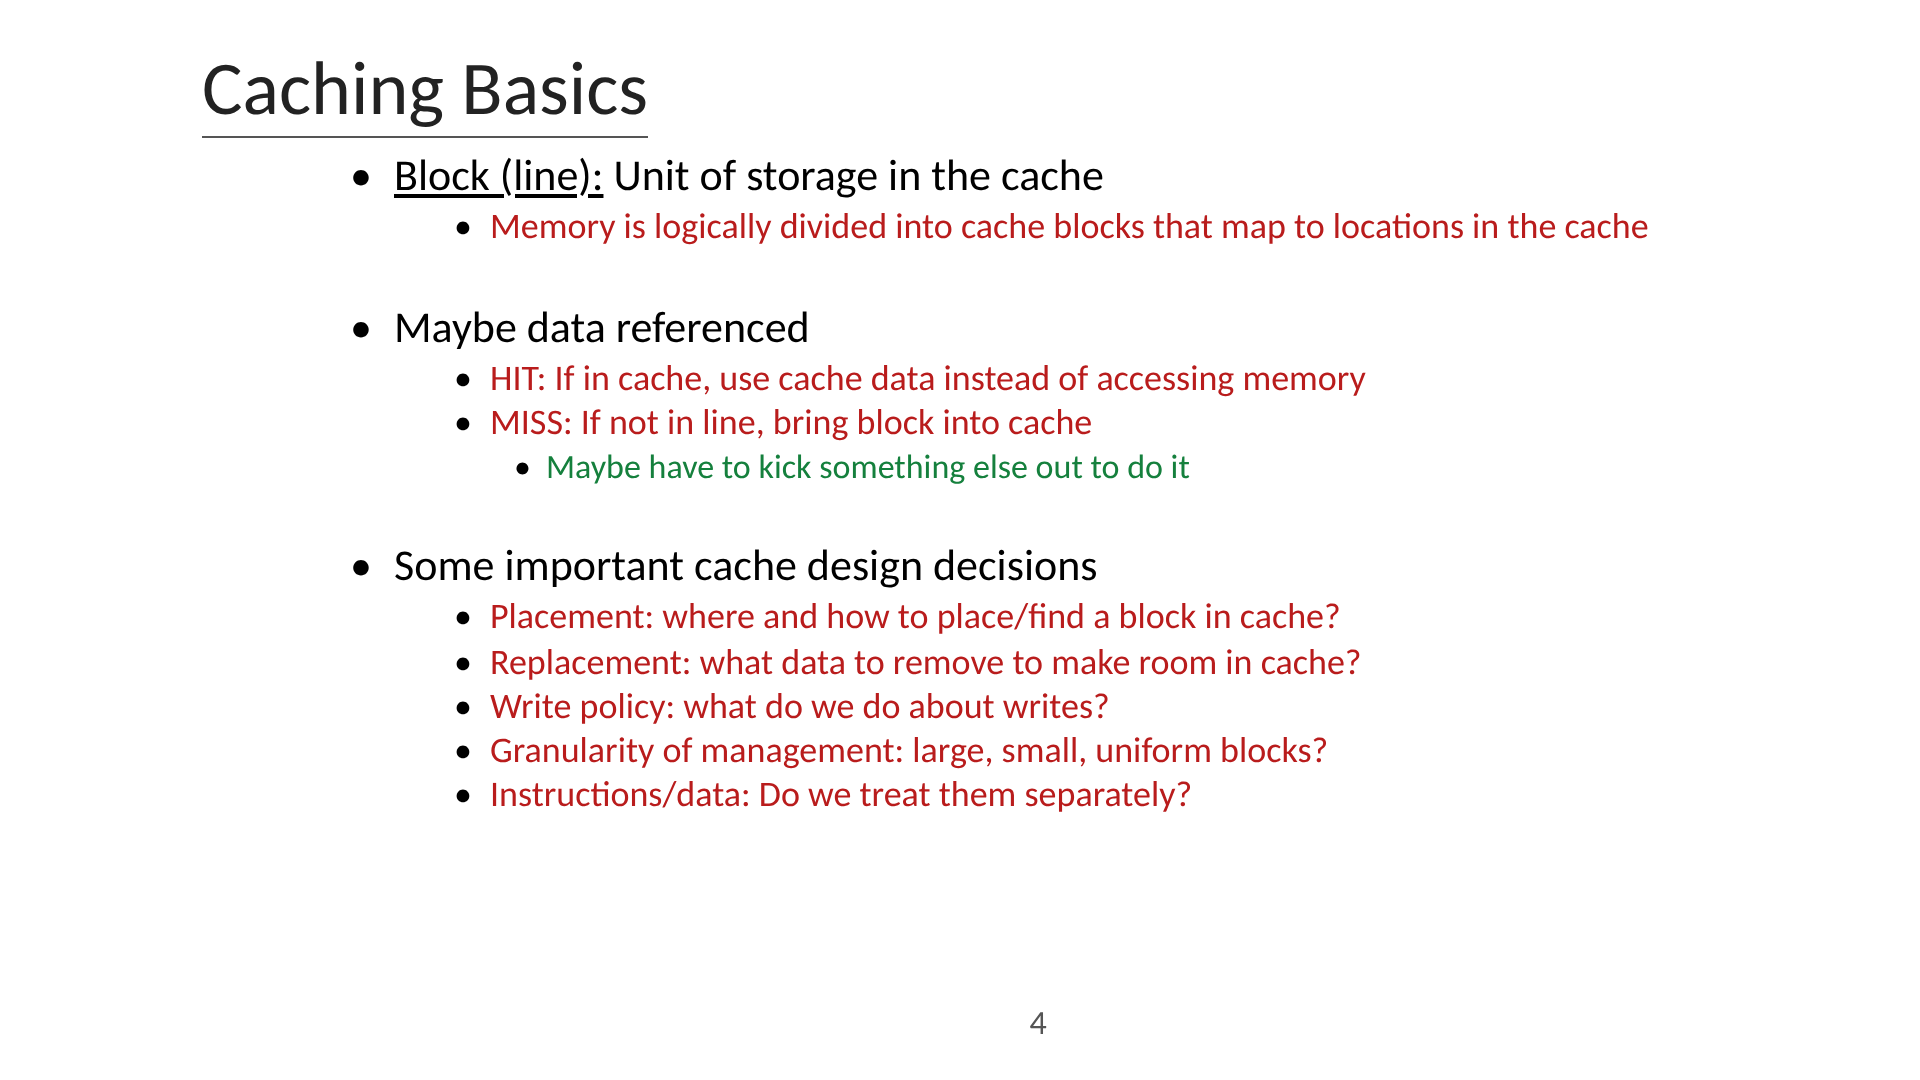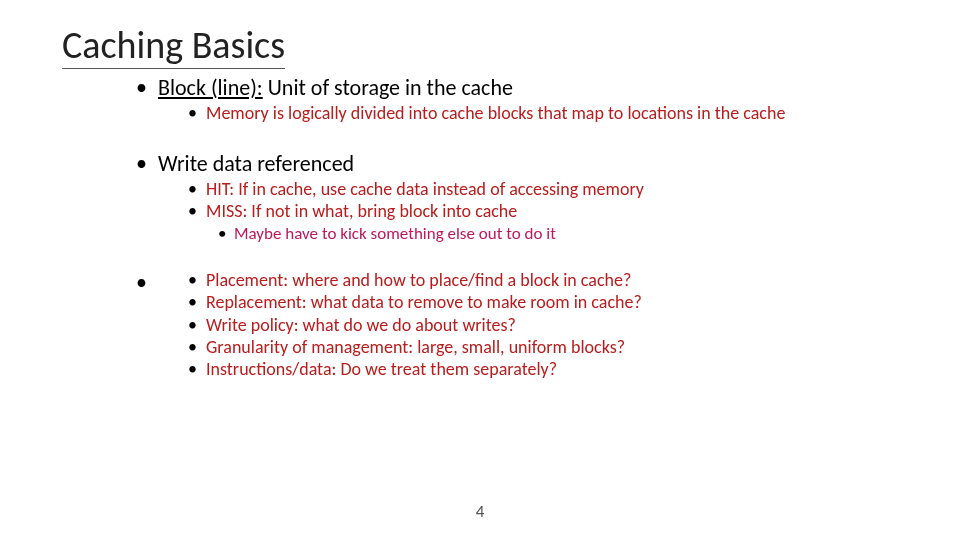--- a/index.html
+++ b/index.html
@@ -10,20 +10,21 @@
     background: #ffffff;
     font-family: "Calibri", "Segoe UI", Arial, sans-serif;
     color: #000;
     position: relative;
   }
   .slide {
     width: 776px;
     height: 540px;
     position: relative;
     box-sizing: border-box;
+    margin-left: 39px;
   }
   .title {
     position: absolute;
     left: 62px;
     top: 26px;
     font-size: 38px;
     font-weight: 400;
     color: #222;
     border-bottom: 1.5px solid #555;
     padding-bottom: 2px;
@@ -77,21 +78,21 @@
   }
   ul.subsub {
     margin: 2px 0 4px 0;
     padding: 0 0 0 30px;
     list-style: none;
   }
   ul.subsub > li {
     position: relative;
     padding-left: 16px;
     font-size: 17px;
-    color: #be185d;
+    color: #15803d;
     line-height: 1.15;
   }
   ul.subsub > li::before {
     content: "•";
     position: absolute;
     left: 0;
     top: 0;
     color: #000;
     font-size: 17px;
   }
@@ -120,32 +121,33 @@
 
     <li>
       <span class="u">Block (line):</span><span> Unit of storage in the cache</span>
       <ul class="sub">
         <li>Memory is logically divided into cache blocks that map to locations in the cache</li>
       </ul>
       <div class="spacer"></div>
     </li>
 
     <li>
-      <span>Write data referenced</span>
+      <span>Maybe data referenced</span>
       <ul class="sub">
         <li>HIT: If in cache, use cache data instead of accessing memory</li>
-        <li>MISS: If not in what, bring block into cache</li>
+        <li>MISS: If not in line, bring block into cache</li>
         <ul class="subsub">
           <li>Maybe have to kick something else out to do it</li>
         </ul>
       </ul>
       <div class="spacer"></div>
     </li>
 
     <li>
+      <span>Some important cache design decisions</span>
       <ul class="sub">
         <li>Placement: where and how to place/find a block in cache?</li>
         <li>Replacement: what data to remove to make room in cache?</li>
         <li>Write policy: what do we do about writes?</li>
         <li>Granularity of management: large, small, uniform blocks?</li>
         <li>Instructions/data: Do we treat them separately?</li>
       </ul>
     </li>
 
   </ul>

